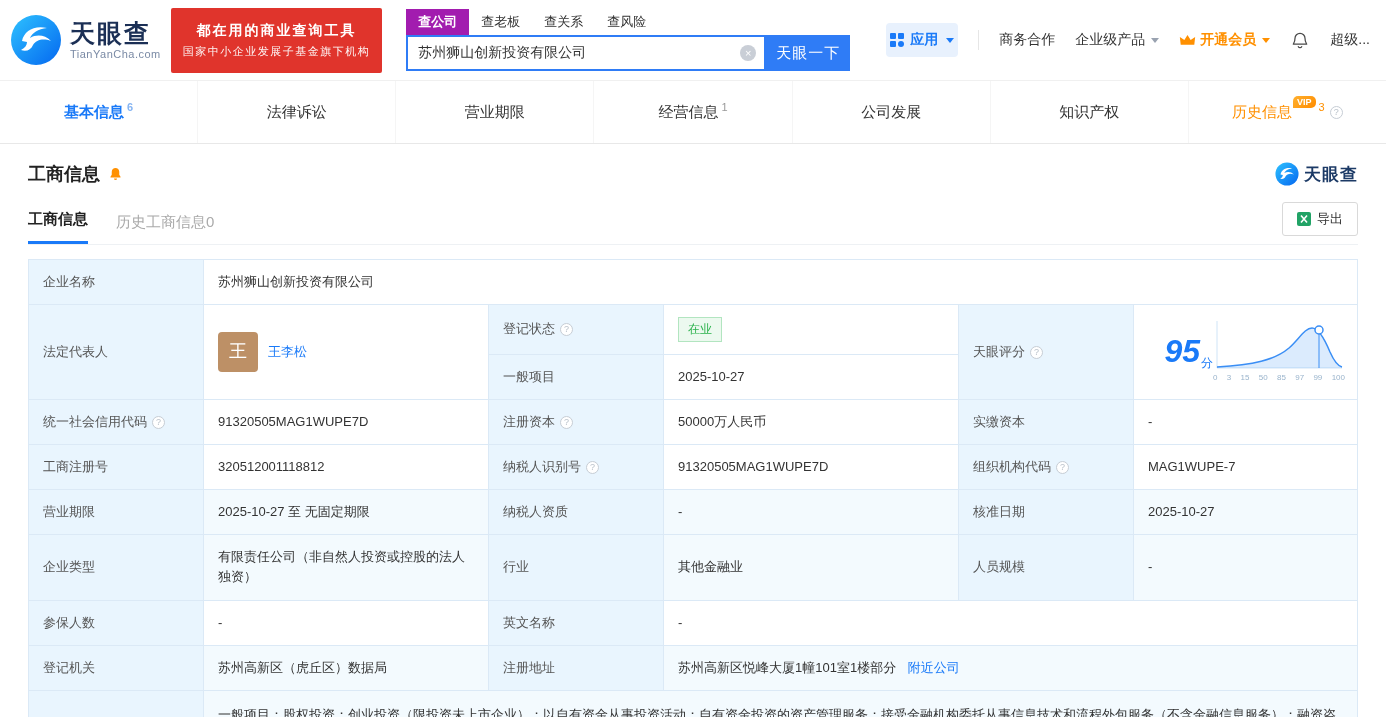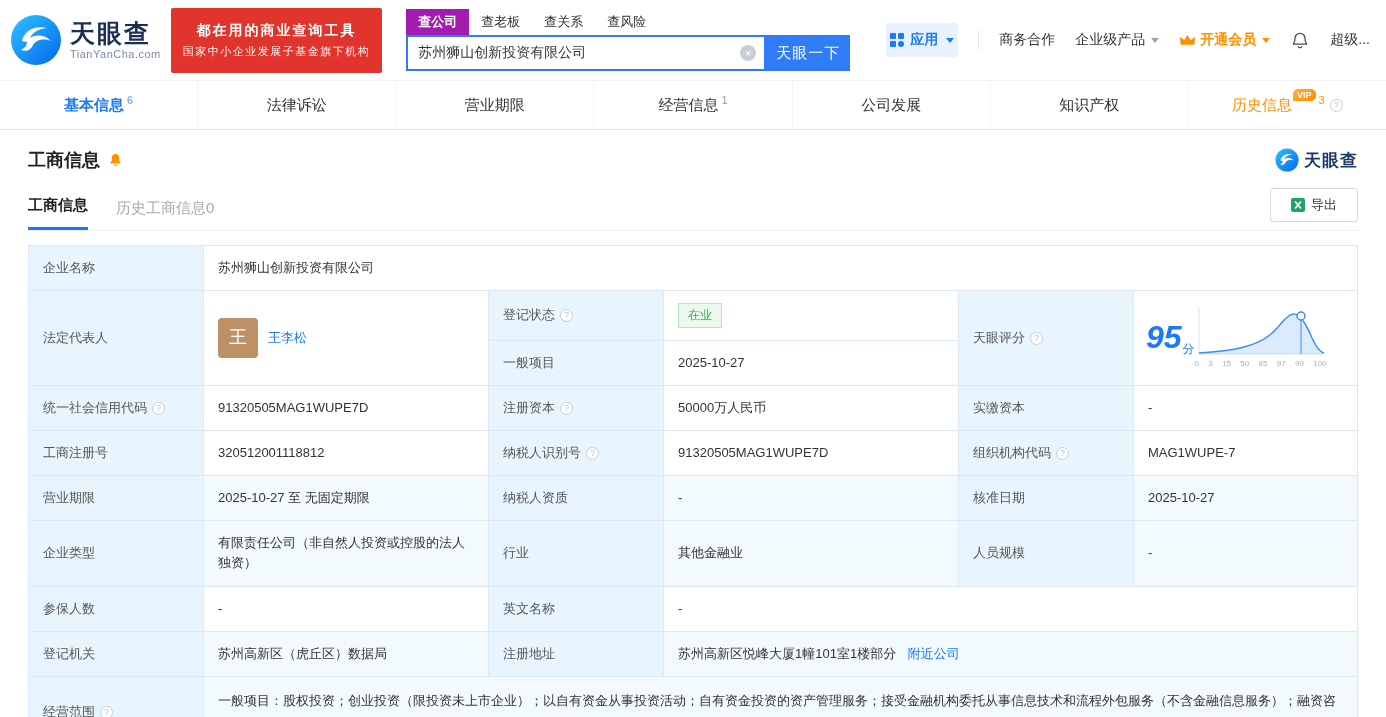--- a/index.html
+++ b/index.html
@@ -27,21 +27,21 @@
   .apps-pill { display: flex; align-items: center; gap: 6px; background: #e8f1fd; border-radius: 4px; padding: 8px 4px; color: #1a7af8; cursor: pointer; font-weight: bold; }
   .v-sep { width: 1px; height: 20px; background: #e6e6e6; }
   .nav-link { cursor: pointer; display: flex; align-items: center; gap: 4px; }
   .vip-link { color: #ff9000; font-weight: bold; }
   .caret { display: inline-block; width: 0; height: 0; border-left: 4px solid transparent; border-right: 4px solid transparent; border-top: 5px solid #99a2b0; margin-left: 2px; }
   .caret.blue { border-top-color: #1a7af8; }
   .caret.orange { border-top-color: #ff9000; }
   .bell-btn { cursor: pointer; display: flex; align-items: center; }
 
   
-  .main-tabs { display: flex; height: 50px; border-top: 1px solid #f0f0f0; border-bottom: 1px solid #e8e8e8; background: #fff; }
+  .main-tabs { display: flex; height: 64px; border-top: 1px solid #f0f0f0; border-bottom: 1px solid #e8e8e8; background: #fff; }
   .main-tab { flex: 1; display: flex; align-items: center; justify-content: center; font-size: 15px; color: #333; cursor: pointer; }
   .main-tab + .main-tab { border-left: 1px solid #f5f5f5; }
   .main-tab.active { color: #1a7af8; font-weight: bold; }
   .main-tab.vip-tab { color: #ff9000; }
   .tab-count { font-size: 11px; margin-left: 3px; color: #999; position: relative; top: -5px; }
   .main-tab.active .tab-count { color: #85b4f2; }
   .vip-tab .tab-count { color: #ff9000; }
   .vip-badge { font-size: 9px; background: linear-gradient(135deg, #ffb02e, #ff8c00); color: #fff; padding: 1px 4px; border-radius: 5px 5px 5px 0; position: relative; top: -10px; margin-left: 1px; font-weight: bold; }
   .help-ic { display: inline-block; width: 13px; height: 13px; border: 1px solid #c6cdd5; border-radius: 50%; color: #b9c1ca; font-size: 9px; line-height: 11px; text-align: center; margin-left: 5px; vertical-align: 1px; background: #fff; cursor: pointer; }
 
@@ -49,34 +49,34 @@
   .content { padding: 0 28px; }
   .sec-head { display: flex; align-items: center; margin-top: 18px; }
   .sec-title { font-size: 18px; font-weight: bold; color: #222; }
   .sec-bell { margin-left: 8px; cursor: pointer; display: flex; }
   .watermark { margin-left: auto; display: flex; align-items: center; gap: 5px; }
   .watermark .wm-text { font-size: 17px; font-weight: bold; color: #1c3a66; letter-spacing: 1px; }
 
   .subtab-row { display: flex; align-items: flex-end; border-bottom: 1px solid #eef1f4; margin-top: 16px; }
   .subtab { font-size: 15px; padding-bottom: 12px; margin-right: 28px; cursor: pointer; color: #aaa; }
   .subtab.active { color: #222; font-weight: bold; border-bottom: 3px solid #1a7af8; }
-  .export-btn { margin-left: auto; margin-bottom: 8px; display: flex; align-items: center; gap: 6px; border: 1px solid #d9d9d9; background: #fff; border-radius: 3px; padding: 7px 20px; font-size: 13px; color: #333; cursor: pointer; font-family: inherit; }
+  .export-btn { margin-left: auto; margin-bottom: 8px; display: flex; align-items: center; gap: 6px; border: 1px solid #d9d9d9; background: #fff; border-radius: 3px; padding: 7px 14px; font-size: 13px; color: #333; cursor: pointer; font-family: inherit; }
 
   
   .info-table { width: 100%; border-collapse: collapse; margin-top: 14px; font-size: 13px; table-layout: fixed; }
   .info-table td { border: 1px solid #dbe9f6; padding: 12px 14px; line-height: 1.55; vertical-align: middle; word-break: break-all; }
   td.lbl { background: #e9f5fe; color: #555; }
   td.val { background: #fff; color: #333; }
   tr.tint td.val { background: #f3fafe; }
   .rep { display: flex; align-items: center; gap: 10px; }
   .avatar { width: 40px; height: 40px; border-radius: 4px; background: #bd9066; color: #fff; font-size: 18px; display: flex; align-items: center; justify-content: center; cursor: pointer; flex: 0 0 40px; }
   a.link { color: #1a7af8; text-decoration: none; cursor: pointer; }
   .badge-green { display: inline-block; padding: 2px 9px; font-size: 12px; color: #2bb24c; background: #ecf9ef; border: 1px solid #b2e5c0; border-radius: 0; }
   .score-cell { padding: 4px 12px !important; }
-  .score-cell-inner { display: flex; align-items: center; gap: 0; }
+  .score-cell-inner { display: flex; align-items: center; gap: 0; justify-content: flex-end; }
   .score-num { font-size: 32px; font-weight: bold; font-style: italic; color: #1a7af8; }
   .score-unit { font-size: 12px; color: #1a7af8; margin-left: 1px; position: relative; top: 5px; }
   .chart { display: flex; flex-direction: column; }
   .ticks { display: flex; justify-content: space-between; font-size: 8px; color: #9ab4cc; width: 132px; margin-top: 1px; }
   .scope-val { line-height: 1.8 !important; }
 </style>
 </head>
 <body>
 
 <div class="page">

